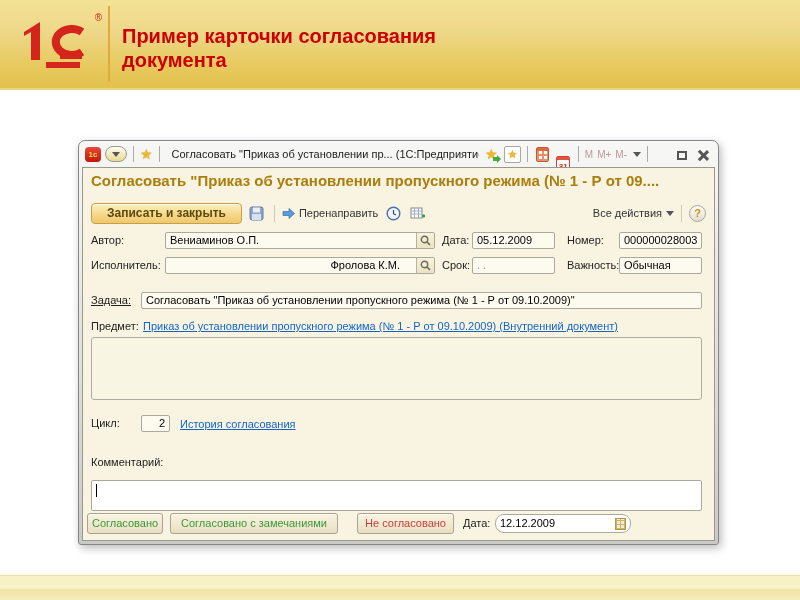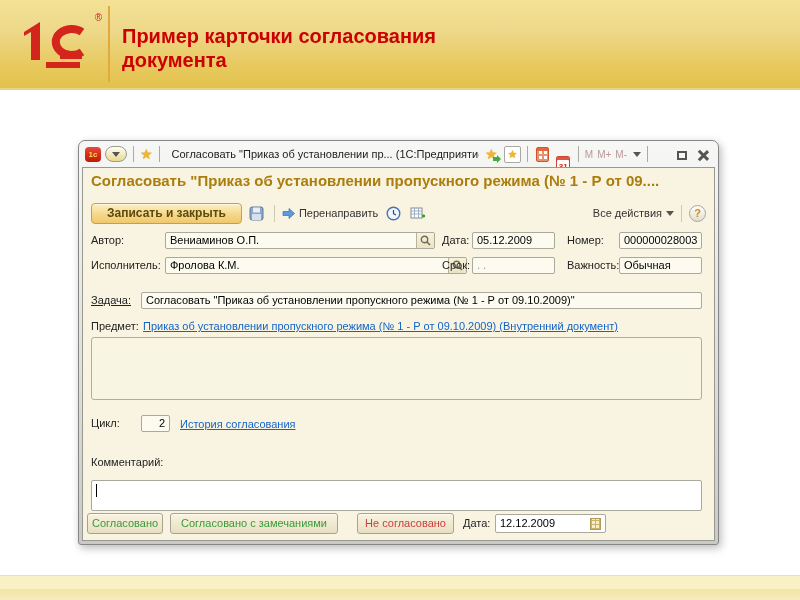--- a/index.html
+++ b/index.html
@@ -217,21 +217,21 @@
               <path d="M7 7 L10 10" stroke="#6b6b5e" stroke-width="1.6"></path>
             </svg>
         </span>
       </span>
       <span class="lbl" style="left:359px; top:64px;">Дата:</span>
       <span class="inp" style="left:389px; top:64px; width:83px;">05.12.2009</span>
       <span class="lbl" style="left:484px; top:64px;">Номер:</span>
       <span class="inp" style="left:536px; top:64px; width:83px;">000000028003</span>
 
       <span class="lbl" style="left:8px; top:89px;">Исполнитель:</span>
-      <span class="inp" style="left:82px; top:89px; width:302px; padding-right:34px;">
+      <span class="inp" style="left:82px; top:89px; width:270px; padding-right:34px;text-align:right;">
         <span>Фролова К.М.</span>
         <span class="mag">
           <svg width="11" height="11" viewBox="0 0 11 11">
               <circle cx="4.5" cy="4.5" r="3.2" fill="none" stroke="#6b6b5e" stroke-width="1.4"></circle>
               <path d="M7 7 L10 10" stroke="#6b6b5e" stroke-width="1.6"></path>
             </svg>
         </span>
       </span>
       <span class="lbl" style="left:359px; top:89px;">Срок:</span>
       <span class="inp gray" style="left:389px; top:89px; width:83px;">.  .</span>
@@ -251,21 +251,21 @@
 
       <span class="lbl" style="left:8px; top:286px;">Комментарий:</span>
       <div class="inp white" style="left:8px; top:312px; width:611px; height:31px;">
         <span class="cursorline"></span>
       </div>
 
       <button class="ftr-btn green" style="left:4px; width:76px;">Согласовано</button>
       <button class="ftr-btn green" style="left:87px; width:168px;">Согласовано с замечаниями</button>
       <button class="ftr-btn redtxt" style="left:274px; width:97px;">Не согласовано</button>
       <span class="lbl" style="left:380px; top:347px;">Дата:</span>
-      <span class="inp white" style="left:412px; top:346px; width:111px; height:19px; line-height:17px; padding-right:20px;">
+      <span class="inp white" style="left:412px; top:346px; width:136px; height:19px; line-height:17px; padding-right:20px;border-radius:9px;">
         <span>12.12.2009</span>
         <span class="calbtn">
             <span class="gridico"></span>
           </span>
       </span>
 
     </div>
   </div>
 </div>
 

